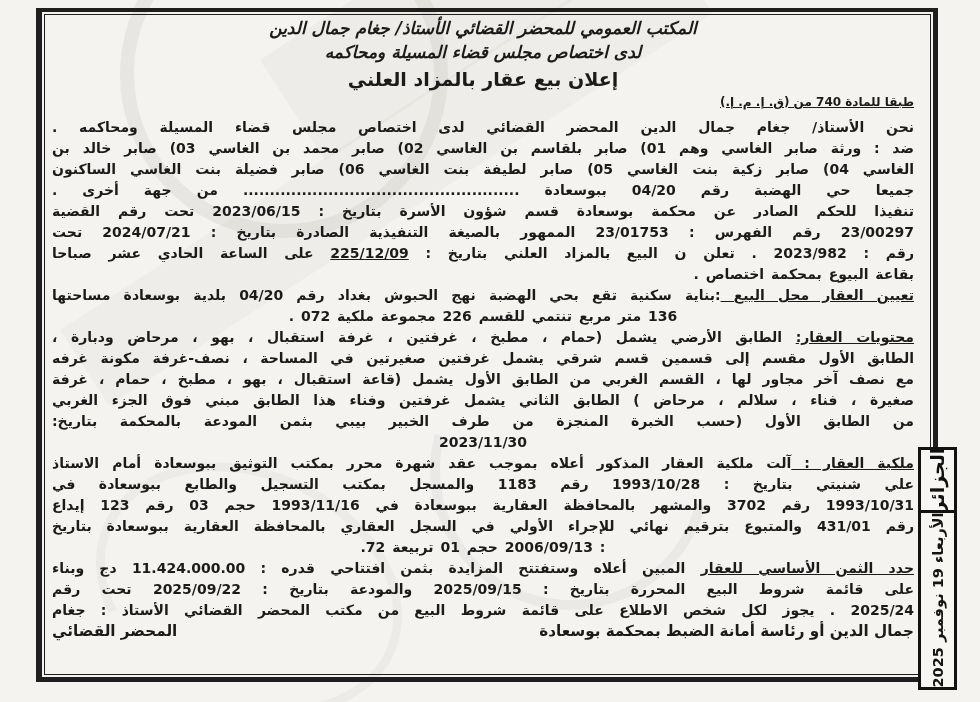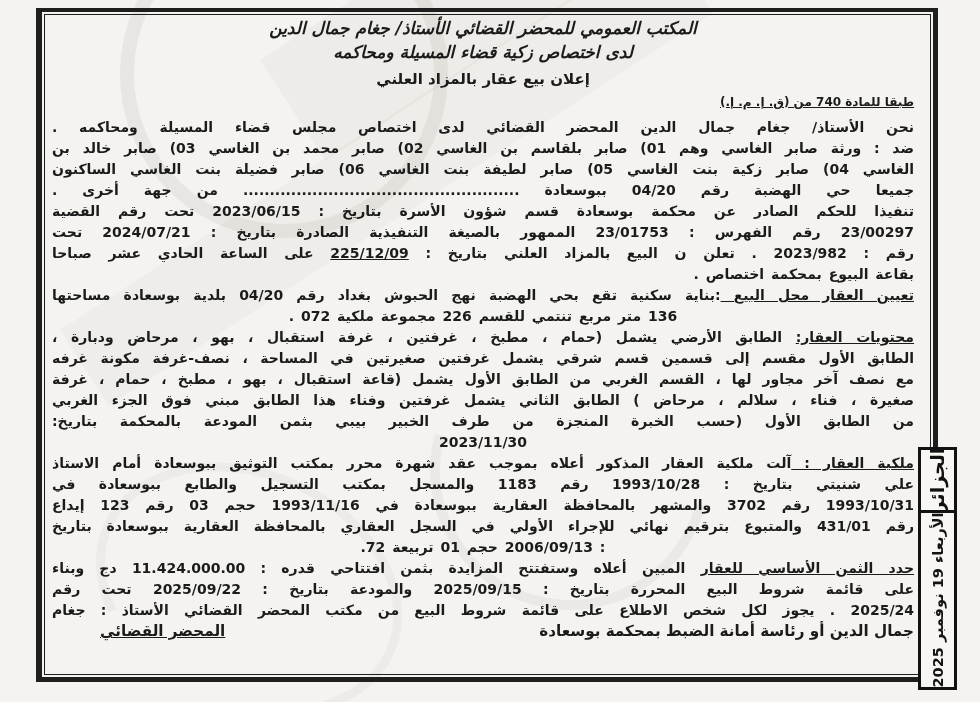--- a/index.html
+++ b/index.html
@@ -23,32 +23,32 @@
 
   
   .frame{position:absolute;left:36px;top:8px;width:902px;height:674px;
     border-style:solid;border-color:var(--border);
     border-width:4px 5px 5px 6px;box-sizing:border-box;background:transparent;}
   .frame-inner{position:absolute;inset:2px;border:1.5px solid var(--border);}
 
   
   .content{position:absolute;left:52px;top:16px;width:862px;direction:rtl;text-align:center;}
   .hdr-line{font-size:17px;line-height:24px;font-weight:bold;font-style:italic;letter-spacing:.3px;}
-  .doc-title{font-size:15px;line-height:26px;font-weight:bold;margin-top:2px;letter-spacing:.5px;}
+  .doc-title{font-size:19px;line-height:26px;font-weight:bold;margin-top:2px;letter-spacing:.5px;}
   .doc-subtitle{font-size:12px;line-height:21px;font-weight:bold;text-decoration:underline;text-align:right;}
 
   .body-lines{margin-top:4px;text-align:right;font-size:14px;line-height:21px;font-weight:bold;word-spacing:2px;}
   .line{text-align:justify;text-align-last:justify;white-space:nowrap;}
   .line.end{text-align:right;text-align-last:right;}
   .line.center{text-align:center;text-align-last:center;}
   .line span.u{}
   .line span.bu{text-decoration:underline;}
   .sig-row{display:flex;justify-content:space-between;align-items:baseline;
     font-size:15.2px;line-height:21px;font-weight:bold;direction:rtl;}
-  .sig-row .signature{text-decoration:underline;margin-left:48px;}
+  .sig-row .signature{}
 
   
   .side-box{position:absolute;left:918px;top:447px;width:39px;height:243px;
     border:3px solid #121212;background:#f7f6f2;box-sizing:border-box;}
   .side-logo{height:60px;border-bottom:3px solid #121212;display:flex;align-items:center;justify-content:center;overflow:hidden;}
   .side-logo span{transform:rotate(-90deg);white-space:nowrap;font-weight:bold;font-size:19px;letter-spacing:-1px;color:#101010;}
   .side-date{position:absolute;top:63px;bottom:0;left:0;right:0;display:flex;align-items:center;justify-content:center;overflow:visible;}
   .side-date span{transform:rotate(-90deg);white-space:nowrap;font-weight:bold;font-size:14.5px;color:#141414;direction:rtl;}
 </style>
 </head>
@@ -60,21 +60,21 @@
 <div class="wm wm-band2"></div>
 <div class="wm wm-arc"></div>
 <div class="wm wm-arc2"></div>
 
 <div class="frame">
   <div class="frame-inner"></div>
 </div>
 
 <div class="content" dir="rtl">
   <div class="hdr-line">المكتب العمومي للمحضر القضائي الأستاذ/ جغام جمال الدين</div>
-  <div class="hdr-line">لدى اختصاص زكية قضاء المسيلة ومحاكمه</div>
+  <div class="hdr-line">لدى اختصاص مجلس قضاء المسيلة ومحاكمه</div>
   <div class="doc-title">إعلان بيع عقار بالمزاد العلني</div>
   <div class="doc-subtitle">طبقا للمادة 740 من (ق. إ. م. إ.)</div>
 
   <div class="body-lines" id="bodyLines">
       <div class="line"><span>نحن الأستاذ/ جغام جمال الدين المحضر القضائي لدى اختصاص مجلس قضاء المسيلة ومحاكمه .</span></div>
       <div class="line"><span>ضد : </span><span>ورثة صابر الغاسي وهم 01) صابر بلقاسم بن الغاسي 02) صابر محمد بن الغاسي 03) صابر خالد بن</span></div>
       <div class="line"><span>الغاسي 04) صابر زكية بنت الغاسي 05) صابر لطيفة بنت الغاسي 06) صابر فضيلة بنت الغاسي الساكنون</span></div>
       <div class="line"><span>جميعا حي الهضبة رقم 04/20 ببوسعادة .................................................... </span><span>من جهة أخرى .</span></div>
       <div class="line"><span>تنفيذا للحكم الصادر عن محكمة بوسعادة قسم شؤون الأسرة بتاريخ : 2023/06/15 تحت رقم القضية</span></div>
       <div class="line"><span>23/00297 رقم الفهرس : 23/01753 الممهور بالصيغة التنفيذية الصادرة بتاريخ : 2024/07/21 تحت</span></div>

